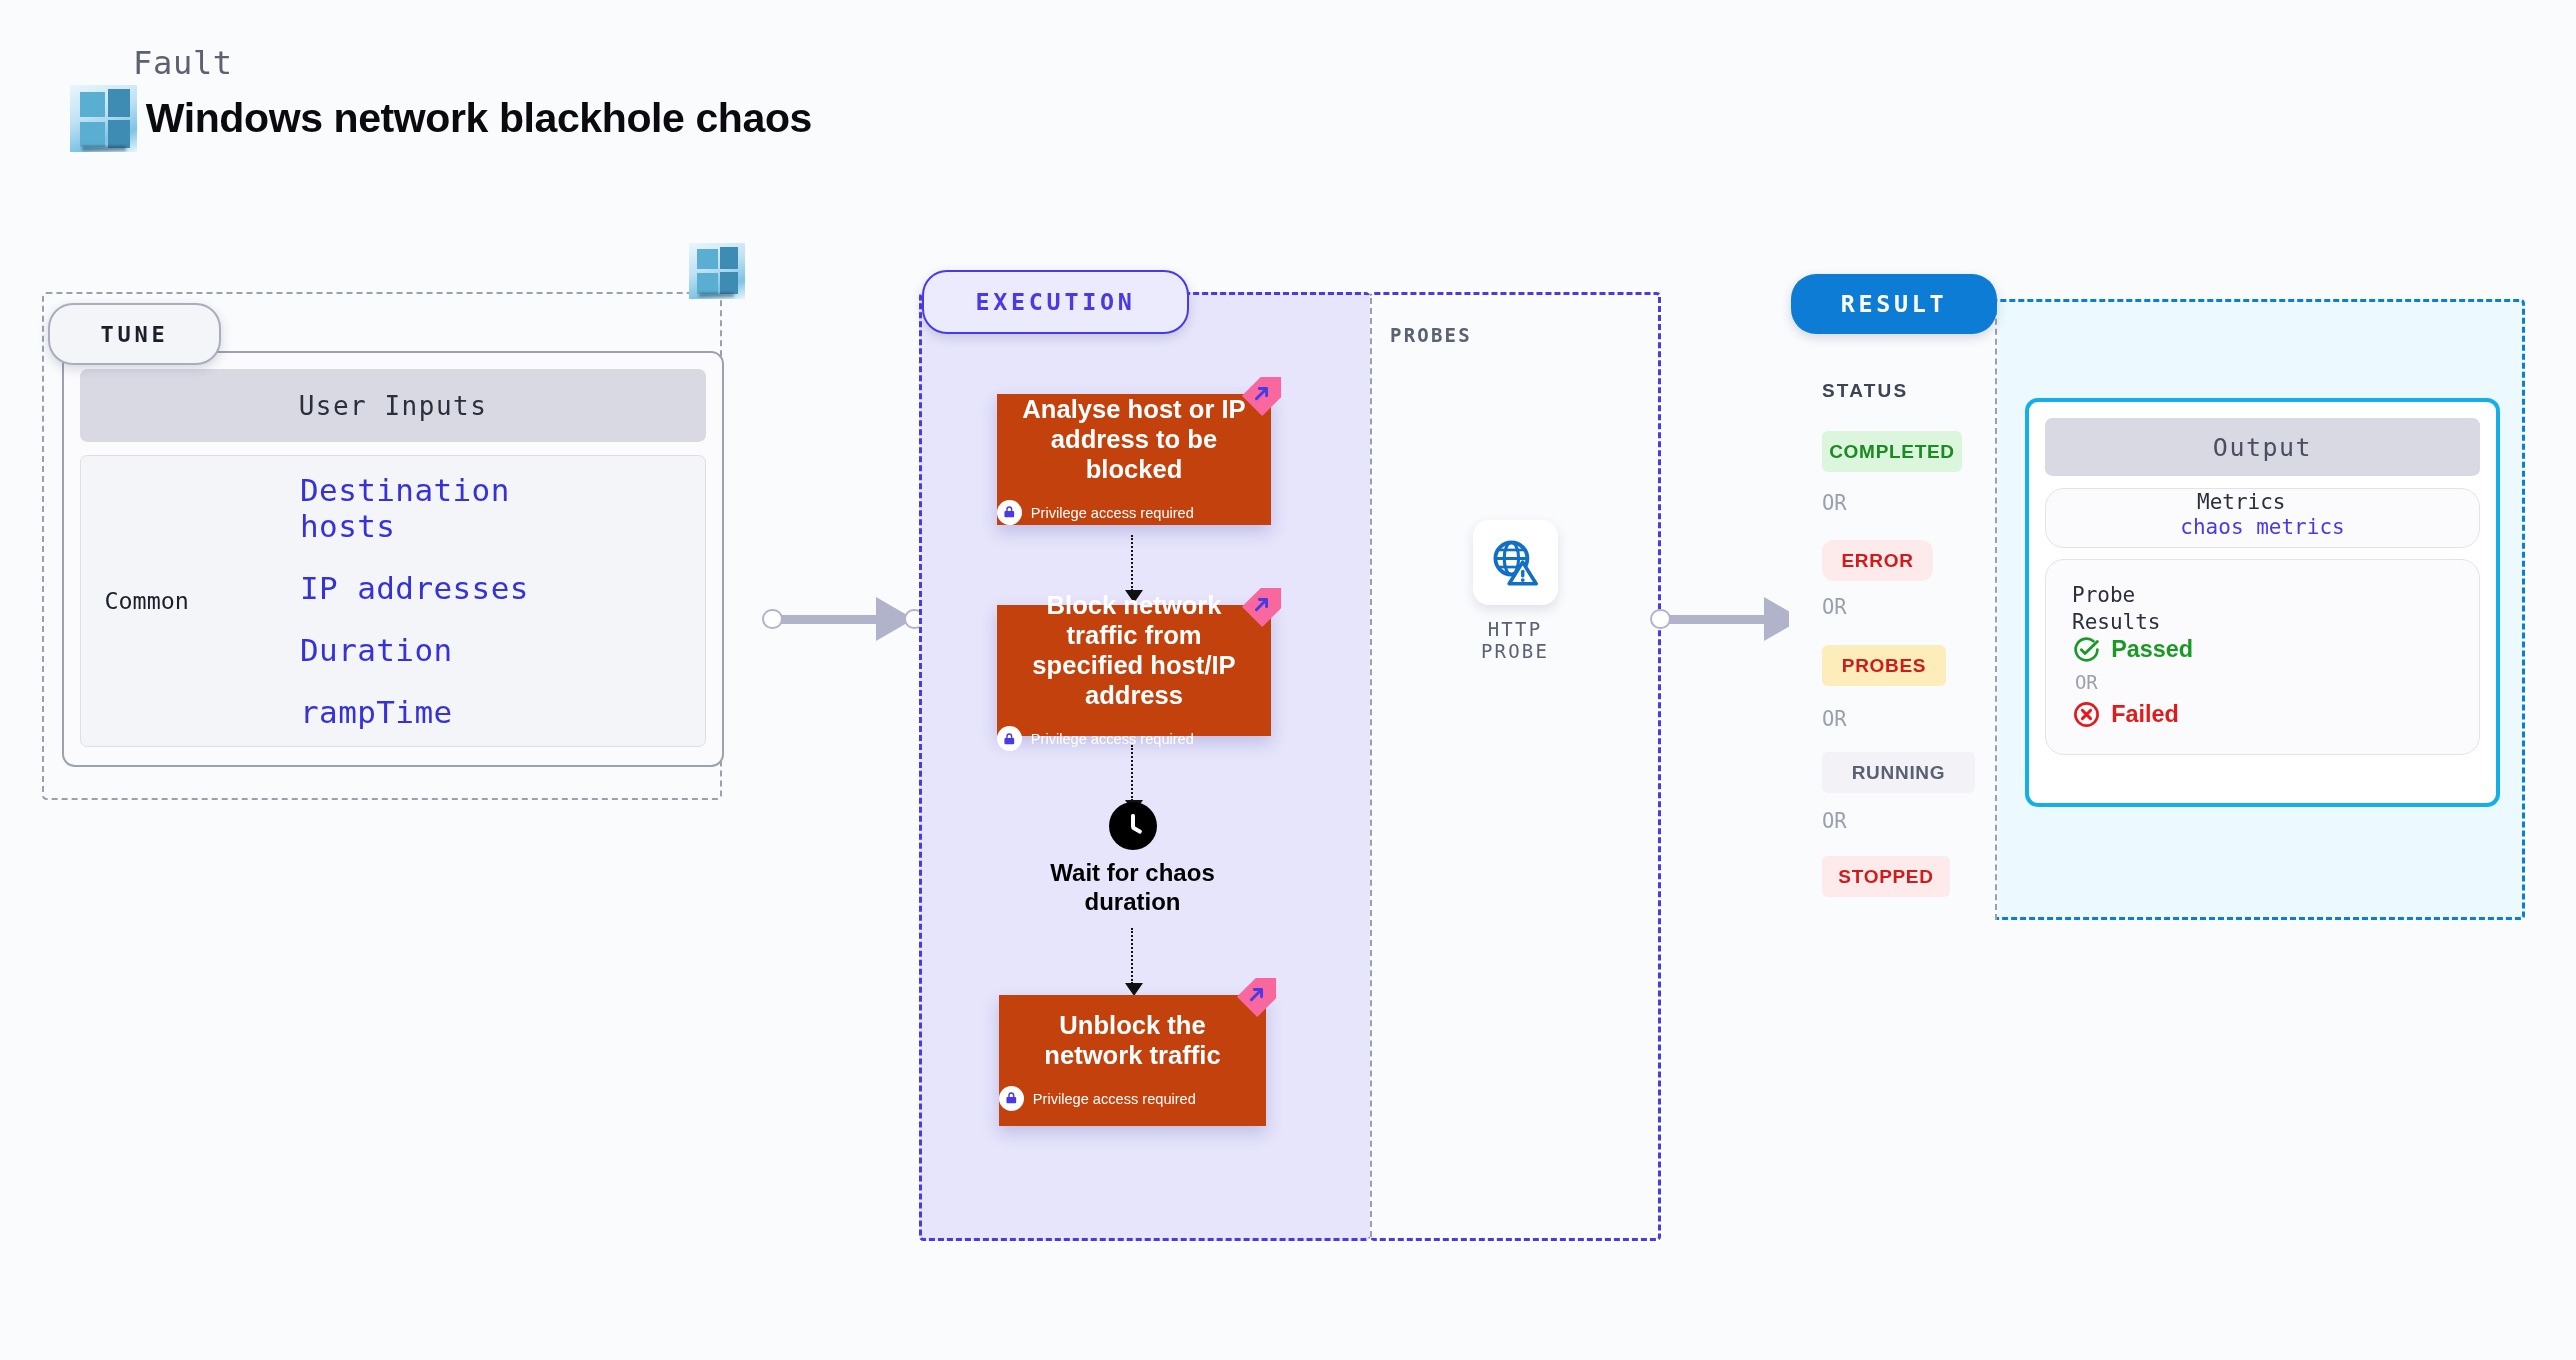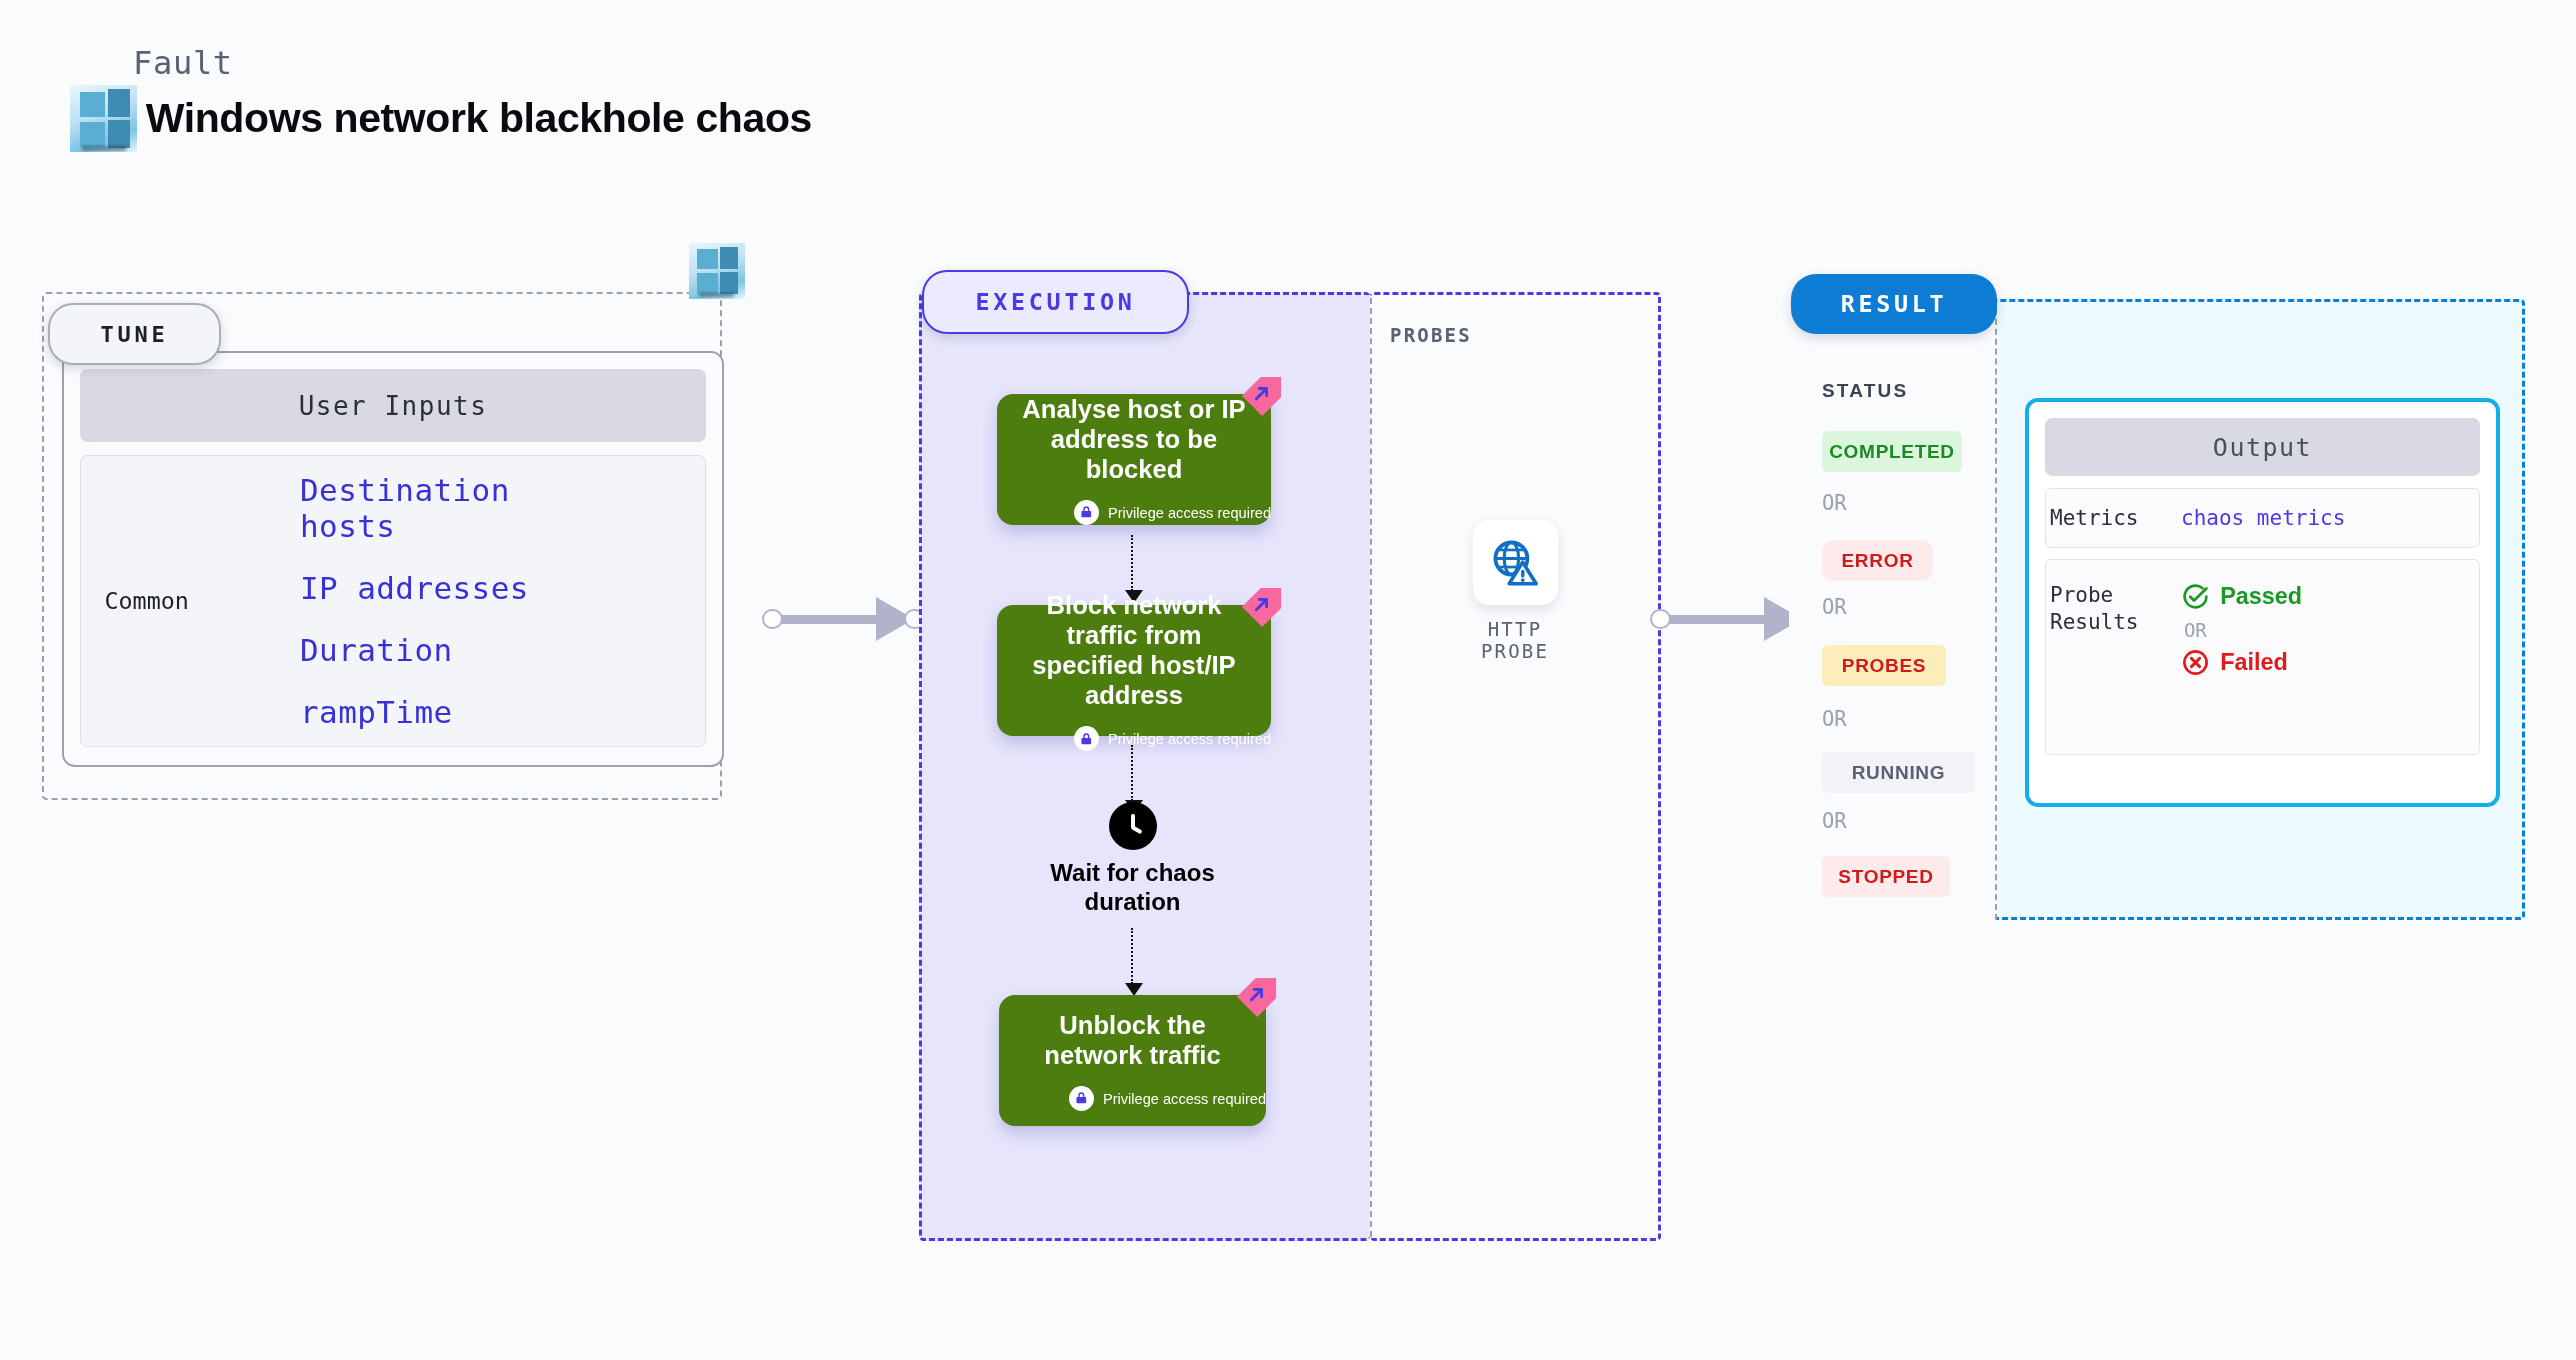--- a/index.html
+++ b/index.html
@@ -82,24 +82,24 @@
   #exec-box{
     position:absolute;left:919px;top:292px;width:451px;height:949px;
     border:3.7px dashed #4a3ae3;border-right:none;border-radius:4.4px;
     background:#e6e5fb;box-sizing:border-box;
   }
   #exec-pill{
     left:922px;top:270px;width:263px;height:60px;
     background:#eceafd;border:2.9px solid #4a3ae3;color:#4a3ae3;font-size:23.4px;
   }
   .exec-card{
-    position:absolute;background:#4d7c0f;border-radius:16px;
+    position:absolute;background:#c2410c;border-radius:0;
     color:#fff;text-align:center;
     box-shadow:0 7.3px 16px rgba(60,50,160,.22);
-    display:flex;flex-direction:column;align-items:flex-end;justify-content:center;
+    display:flex;flex-direction:column;align-items:flex-start;justify-content:center;
   }
   .exec-card .ct{
     font-size:25.6px;font-weight:bold;line-height:1.18;padding:0 22px;
   }
   .priv{
     display:flex;align-items:center;gap:8.8px;margin-top:16px;
   }
   .priv .lockdot{
     width:25px;height:25px;border-radius:50%;background:#fff;
     display:flex;align-items:center;justify-content:center;flex:none;
@@ -213,22 +213,22 @@
     background:#fff;border:4.4px solid #16aee6;border-radius:13px;
     box-sizing:border-box;padding:16px;
   }
   #output-header{
     height:58px;background:#d9d9e4;border-radius:7.3px;
     display:flex;align-items:center;justify-content:center;
     font-family:"DejaVu Sans Mono","Liberation Mono",monospace;
     font-size:25px;color:#4a4f60;letter-spacing:1.5px;
   }
   .out-row{
-    margin-top:11.7px;background:#fbfbfd;border:1.5px solid #e2e3ea;border-radius:6px;
-    display:flex;align-items:center;box-sizing:border-box;padding:0 4px;
+    margin-top:11.7px;background:#fbfbfd;border:1.5px solid #e2e3ea;border-radius:19px;
+    display:flex;align-items:center;box-sizing:border-box;padding:0 26px;flex-direction:column;
   }
   #metrics-row{height:60px;}
   #probe-row{height:196px;align-items:flex-start;padding-top:22px;}
   .out-key{
     font-family:"DejaVu Sans Mono","Liberation Mono",monospace;
     font-size:21px;color:#2b2f3c;width:131px;flex:none;line-height:1.25;
   }
   #metrics-val{
     font-family:"DejaVu Sans Mono","Liberation Mono",monospace;
     font-size:21px;color:#4a3ae3;

